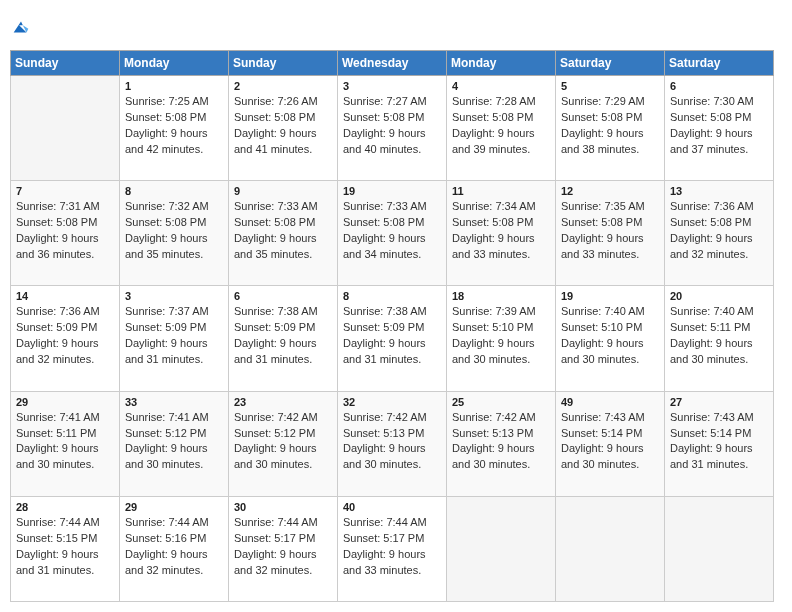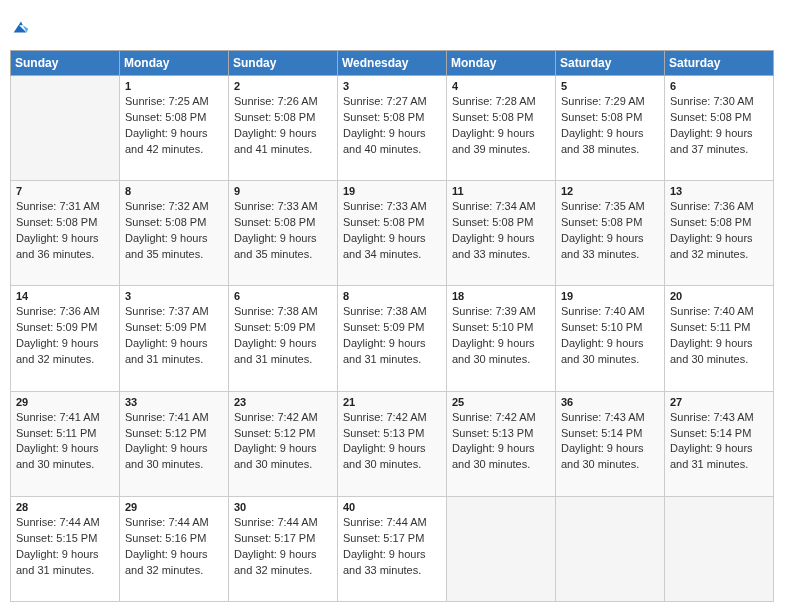--- a/index.html
+++ b/index.html
@@ -230,29 +230,29 @@
           </td>
           <td>
             <span class="day-num">33</span>
             <div class="day-info">Sunrise: 7:41 AM<br>Sunset: 5:12 PM<br>Daylight: 9 hours<br>and 30 minutes.</div>
           </td>
           <td>
             <span class="day-num">23</span>
             <div class="day-info">Sunrise: 7:42 AM<br>Sunset: 5:12 PM<br>Daylight: 9 hours<br>and 30 minutes.</div>
           </td>
           <td>
-            <span class="day-num">21</span>
+            <span class="day-num">32</span>
             <div class="day-info">Sunrise: 7:42 AM<br>Sunset: 5:13 PM<br>Daylight: 9 hours<br>and 30 minutes.</div>
           </td>
           <td>
             <span class="day-num">25</span>
             <div class="day-info">Sunrise: 7:42 AM<br>Sunset: 5:13 PM<br>Daylight: 9 hours<br>and 30 minutes.</div>
           </td>
           <td>
-            <span class="day-num">36</span>
+            <span class="day-num">49</span>
             <div class="day-info">Sunrise: 7:43 AM<br>Sunset: 5:14 PM<br>Daylight: 9 hours<br>and 30 minutes.</div>
           </td>
           <td>
             <span class="day-num">27</span>
             <div class="day-info">Sunrise: 7:43 AM<br>Sunset: 5:14 PM<br>Daylight: 9 hours<br>and 31 minutes.</div>
           </td>
         </tr>
         <tr>
           <td>
             <span class="day-num">28</span>

